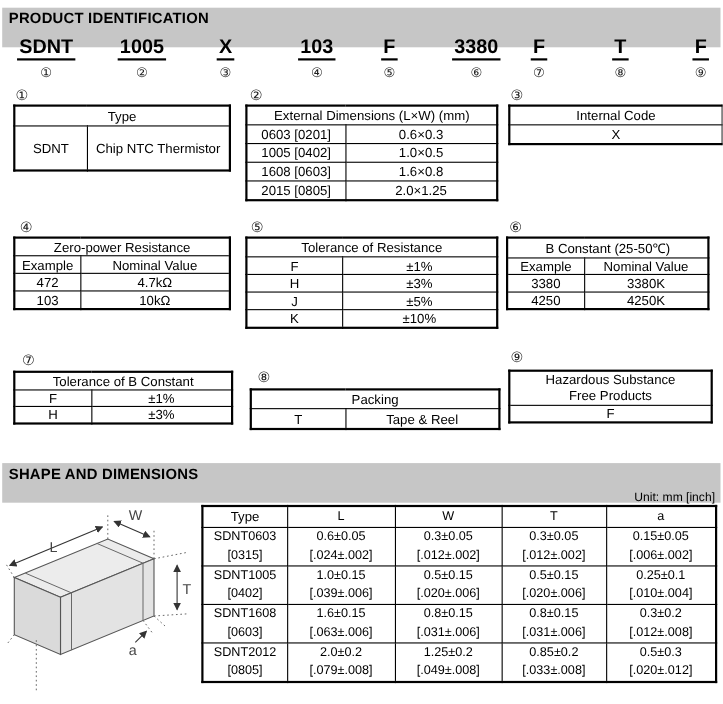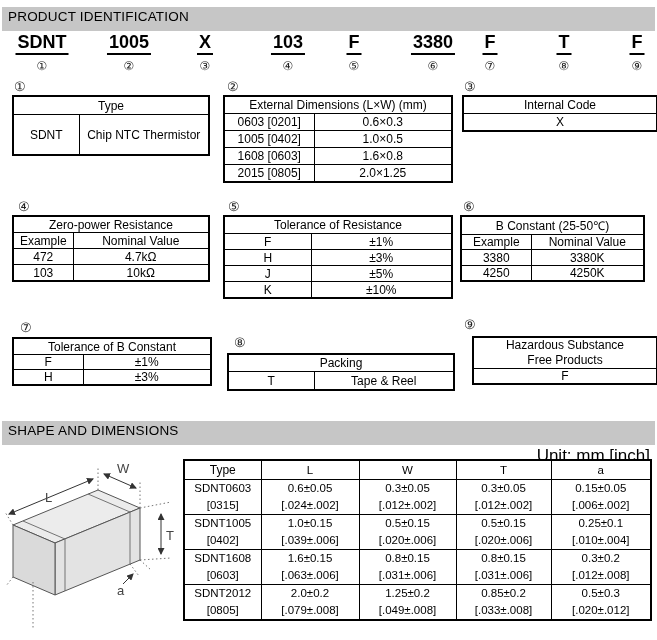--- a/index.html
+++ b/index.html
@@ -1,32 +1,32 @@
 <!DOCTYPE html>
 <html><head>
 <meta charset="utf-8">
 <style>
   html,body{margin:0;padding:0;background:#fff;}
   body{font-family:"Liberation Sans",sans-serif;color:#000;}
   .page{position:relative;width:657px;height:640px;background:#fff;overflow:hidden;}
-  .bar{position:absolute;left:2px;width:653px;height:24px;background:#c6c6c6;
-       font-size:13.5px;font-weight:normal;line-height:20px;padding-left:6px;box-sizing:border-box;
+  .bar{position:absolute;left:2px;width:653px;height:36px;background:#c6c6c6;
+       font-size:13.5px;font-weight:bold;line-height:20px;padding-left:6px;box-sizing:border-box;
        letter-spacing:0.2px;}
   .seg{position:absolute;top:33px;transform:translateX(-50%);display:flex;flex-direction:column;align-items:center;}
   .code{font-weight:bold;font-size:18px;line-height:18px;border-bottom:2px solid #000;padding:0 2px 2px;}
   .num{font-size:12px;margin-top:4px;color:#222;}
   .circ{position:absolute;font-size:13px;color:#222;}
   table.dt{position:absolute;border-collapse:collapse;table-layout:fixed;background:#fff;
            border:2px solid #000;font-size:12px;text-align:center;}
   table.dt td{border:1px solid #000;padding:0 2px;white-space:nowrap;overflow:hidden;vertical-align:middle;}
   table.dim{position:absolute;border-collapse:collapse;table-layout:fixed;background:#fff;
             border:2px solid #000;font-size:11.5px;text-align:center;}
   table.dim td{border:1px solid #000;padding:0 1px;white-space:nowrap;overflow:hidden;vertical-align:middle;}
   table.dim td div{line-height:17px;}
-  .unit{position:absolute;right:7px;top:446px;font-size:17px;margin-left:45px;}
+  .unit{position:absolute;right:7px;top:446px;font-size:11px;margin-left:45px;}
   .diagram{position:absolute;left:5px;top:462px;}
 </style>
 </head>
 <body>
 
 <div class="page">
 
   <div class="bar" style="top:7px">PRODUCT IDENTIFICATION</div>
 
   <div>
@@ -237,21 +237,21 @@
           <td colspan="2" style="height:16px">Packing</td>
         </tr>
     <tr>
       <td style="height:17px">T</td>
       <td>Tape &amp; Reel</td>
     </tr>
   </tbody>
     </table>
 
   <div class="circ" style="left:464px;top:317px">⑨</div>
-  <table class="dt" style="left:472px;top:336px;width:186px">
+  <table class="dt" style="left:462px;top:336px;width:186px">
     <tbody>
         <tr>
       <td style="height:30px">
         <div style="line-height:15px">Hazardous Substance</div>
         <div style="line-height:15px">Free Products</div>
       </td>
     </tr>
     <tr>
           <td style="height:14px">F</td>
         </tr>

